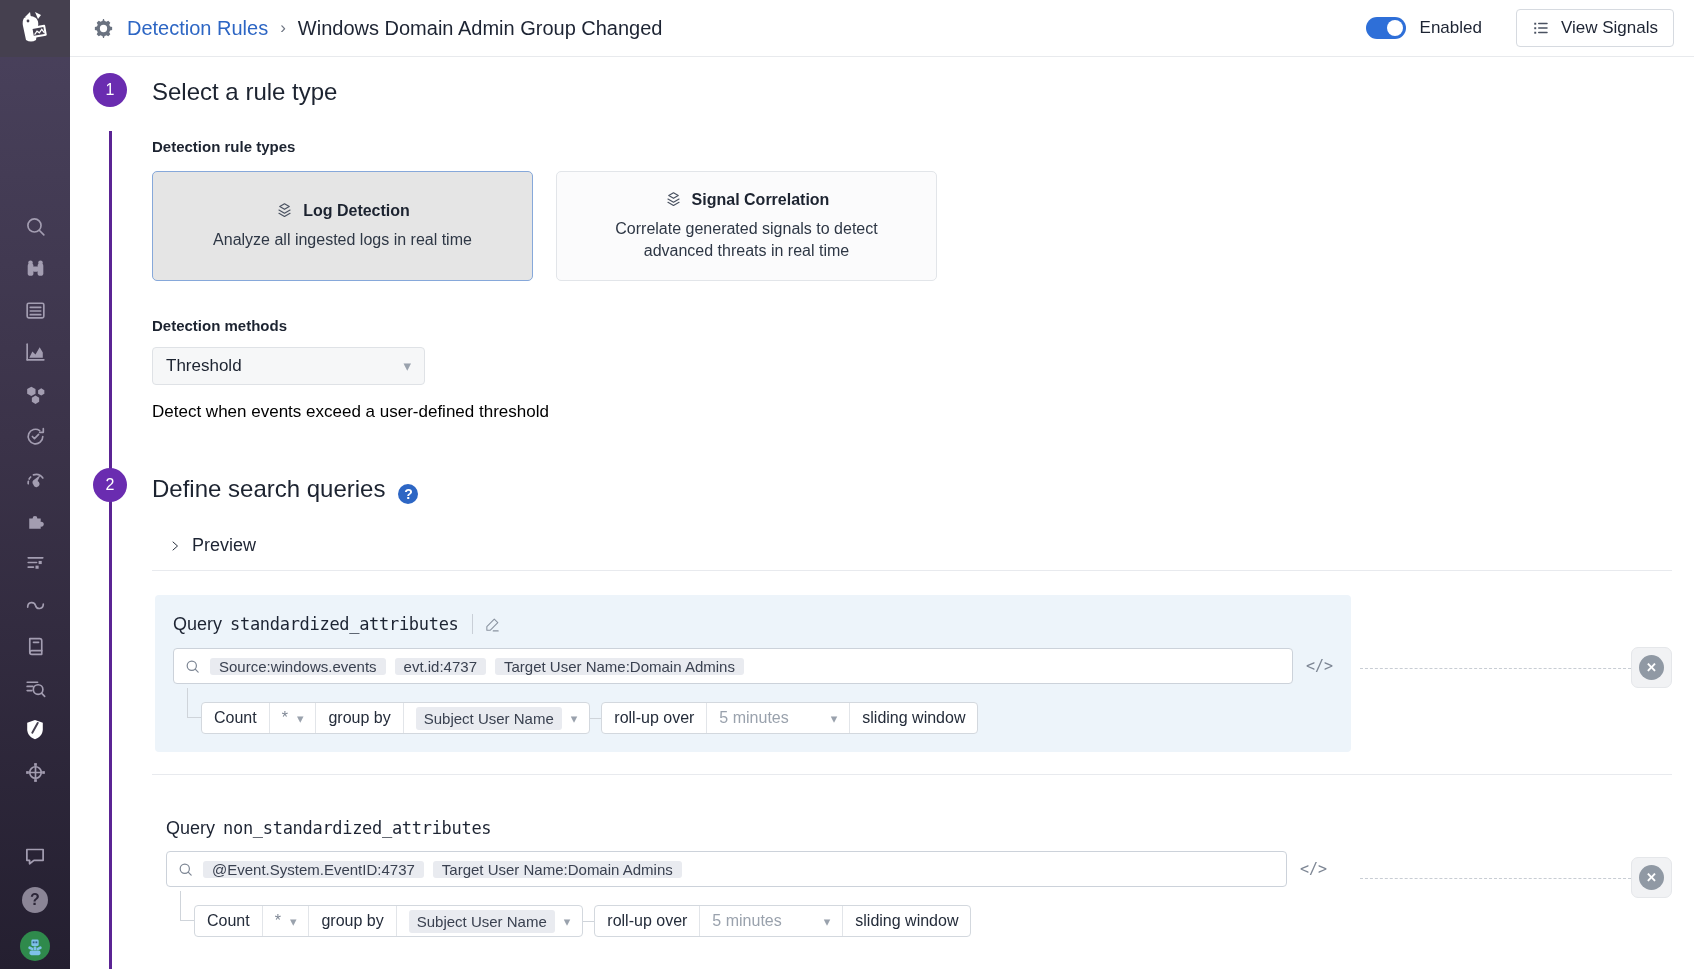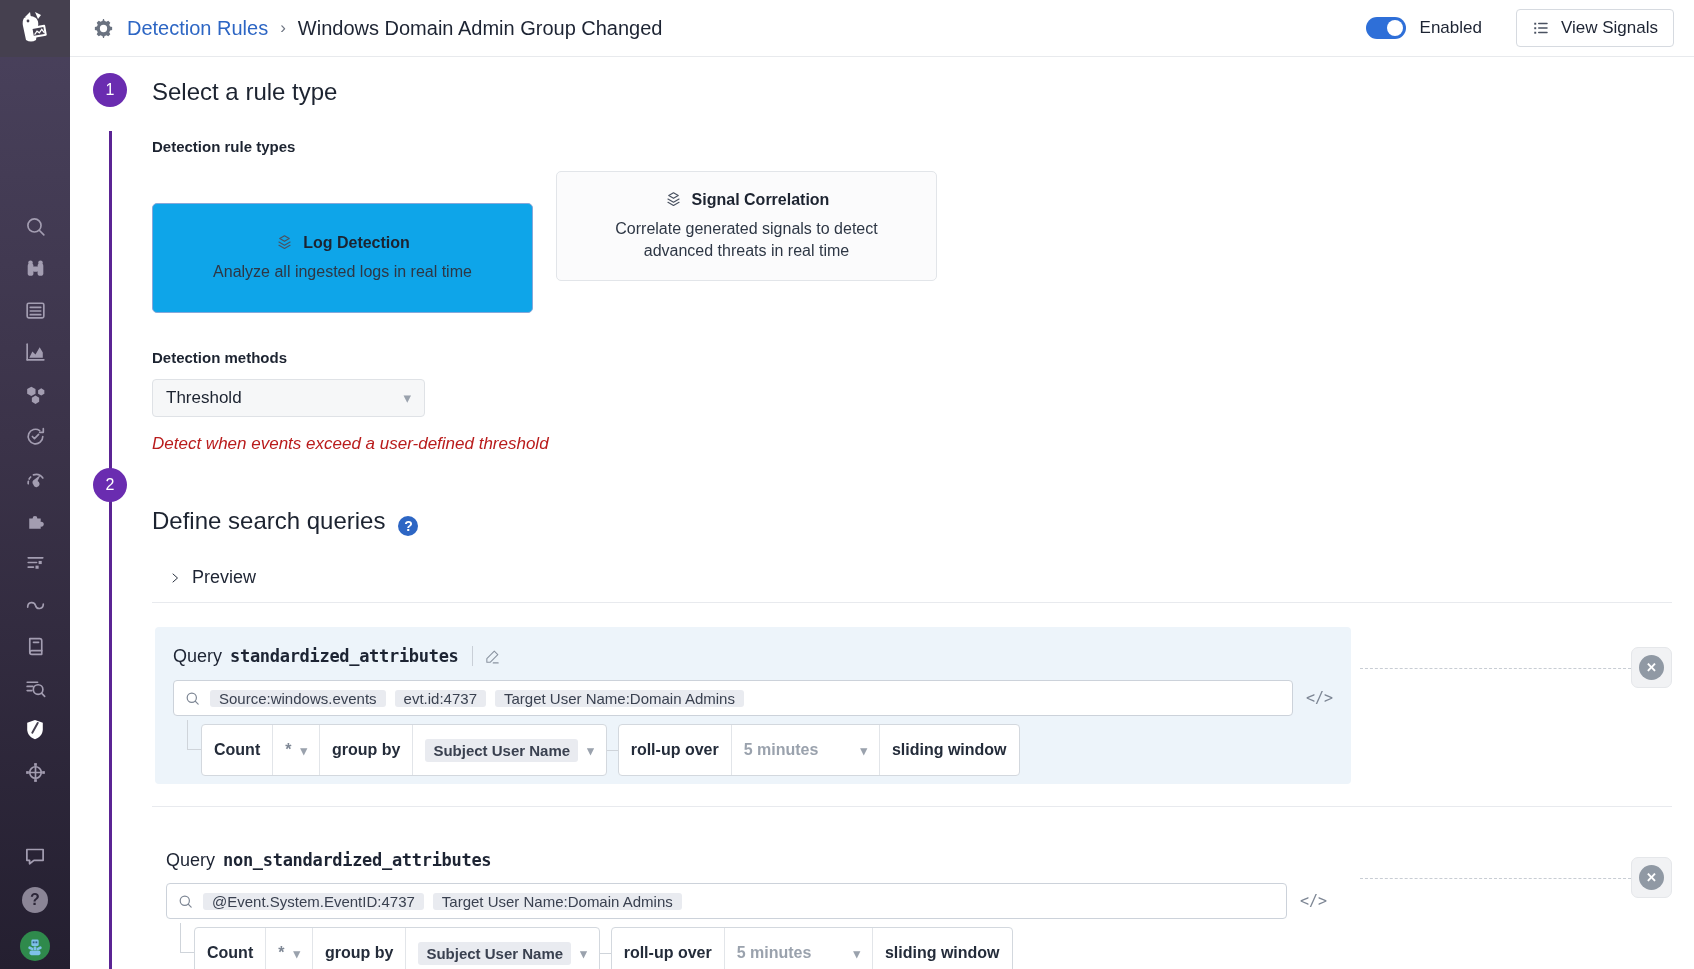--- a/index.html
+++ b/index.html
@@ -77,47 +77,47 @@
   .q-help::after { content:"?"; }
 
   .field-label { font-weight:700; font-size:15px; margin-top:31px; color:#1c2330; }
 
   .cards { display:flex; gap:23px; margin-top:16px; }
   .rule-card {
     width:381px; height:110px; border:1px solid #e2e5e9; background:#fbfbfc; border-radius:5px;
     display:flex; flex-direction:column; align-items:center; justify-content:center;
     gap:9px; padding:0 26px; cursor:pointer;
   }
-  .rule-card.selected { background:#0ea5e9; border-color:#86a8da;margin-top:32px; }
+  .rule-card.selected { background:#e5e5e5; border-color:#86a8da; }
   .rule-card-title { font-weight:700; font-size:16px; display:flex; align-items:center; gap:9px; color:#1c2330; }
   .rule-card-title svg { stroke:#4a5261; fill:none; stroke-width:1.5; stroke-linecap:round; stroke-linejoin:round; }
   .rule-card-desc { font-size:16px; color:#2e3745; text-align:center; line-height:1.35; }
 
   .select {
     margin-top:13px; width:273px; height:38px; background:#f6f7f8; border:1px solid #dfe2e6;
     border-radius:4px; display:flex; align-items:center; justify-content:space-between;
     padding:0 13px; font-size:17px; cursor:pointer; color:#1c2330;
   }
   .chev { color:#9aa2ad; font-size:13px; }
   .chev::after { content:"▾"; }
   .select .chev { font-size:15px; }
-  .help-text { margin-top:17px; font-size:17px; color:#b91c1c;font-style:italic; }
+  .help-text { margin-top:17px; font-size:17px; color:#000000; }
 
   .preview-row { margin-top:31px; margin-left:17px; display:flex; align-items:center; gap:11px; font-size:18px; cursor:pointer; width:130px; }
   .preview-row svg { stroke:#2a3240; fill:none; stroke-width:2; stroke-linecap:round; stroke-linejoin:round; }
   .divider { height:1px; background:#e8eaee; width:1520px; margin-top:14px; }
   .divider.d2 { margin-top:22px; }
 
   
   .query-card {
     margin-top:24px; margin-left:3px; width:1196px; background:#edf4fa; border-radius:4px;
     padding:15px 18px 16px 18px;
   }
   .query-title-row { display:flex; align-items:center; height:28px; font-size:18px; }
-  .query-name { font-family:"DejaVu Sans Mono", monospace; font-weight:700; font-size:17px; margin-left:8px; letter-spacing:-0.3px; }
+  .query-name { font-family:"DejaVu Sans Mono", monospace; font-weight:400; font-size:17px; margin-left:8px; letter-spacing:-0.3px; }
   .title-sep { width:1px; height:20px; background:#c9cfd7; margin:0 11px 0 13px; }
   .edit-btn { cursor:pointer; display:flex; align-items:center; }
   .edit-btn svg { stroke:#8a93a0; fill:none; stroke-width:1.5; stroke-linecap:round; stroke-linejoin:round; }
 
   .search-row { display:flex; align-items:center; gap:13px; margin-top:10px; }
   .search-bar {
     width:1121px; height:36px; background:#fff; border:1px solid #ccd2da; border-radius:4px;
     display:flex; align-items:center; gap:9px; padding:0 10px; cursor:text;
   }
   .search-bar svg { flex-shrink:0; stroke:#7d8694; fill:none; stroke-width:1.7; stroke-linecap:round; }
@@ -126,22 +126,22 @@
     font-size:15px; white-space:nowrap; cursor:pointer;
   }
   .code-icon { font-family:"DejaVu Sans Mono", monospace; font-size:15px; color:#7d8694; cursor:pointer; }
 
   .agg-row { display:flex; align-items:center; margin-top:16px; margin-left:14px; height:36px; }
   .elbow {
     width:14px; height:30px; border-left:1px solid #cfd4da; border-bottom:1px solid #cfd4da;
     align-self:flex-start; margin-top:-12px;
   }
   .agg-group {
-    display:flex; align-items:stretch; height:52px; background:#fff;
-    border:1px solid #d3d8de; border-radius:4px; overflow:hidden;font-weight:bold;
+    display:flex; align-items:stretch; height:32px; background:#fff;
+    border:1px solid #d3d8de; border-radius:4px; overflow:hidden;
   }
   .seg { display:flex; align-items:center; gap:9px; padding:0 12px; font-size:16px; color:#242c3a; border-right:1px solid #e2e5e9; }
   .seg:last-child { border-right:none; }
   .seg.clickable { cursor:pointer; }
   .seg.muted { color:#9aa2ad;gap:42px; }
   .seg .token { padding:3px 8px; }
   .dash-connector { width:11px; height:1px; background:#cfd4da; }
 
   .query-plain { margin-left:14px; margin-top:40px; }
   .query-plain .query-title-row { height:26px; }

